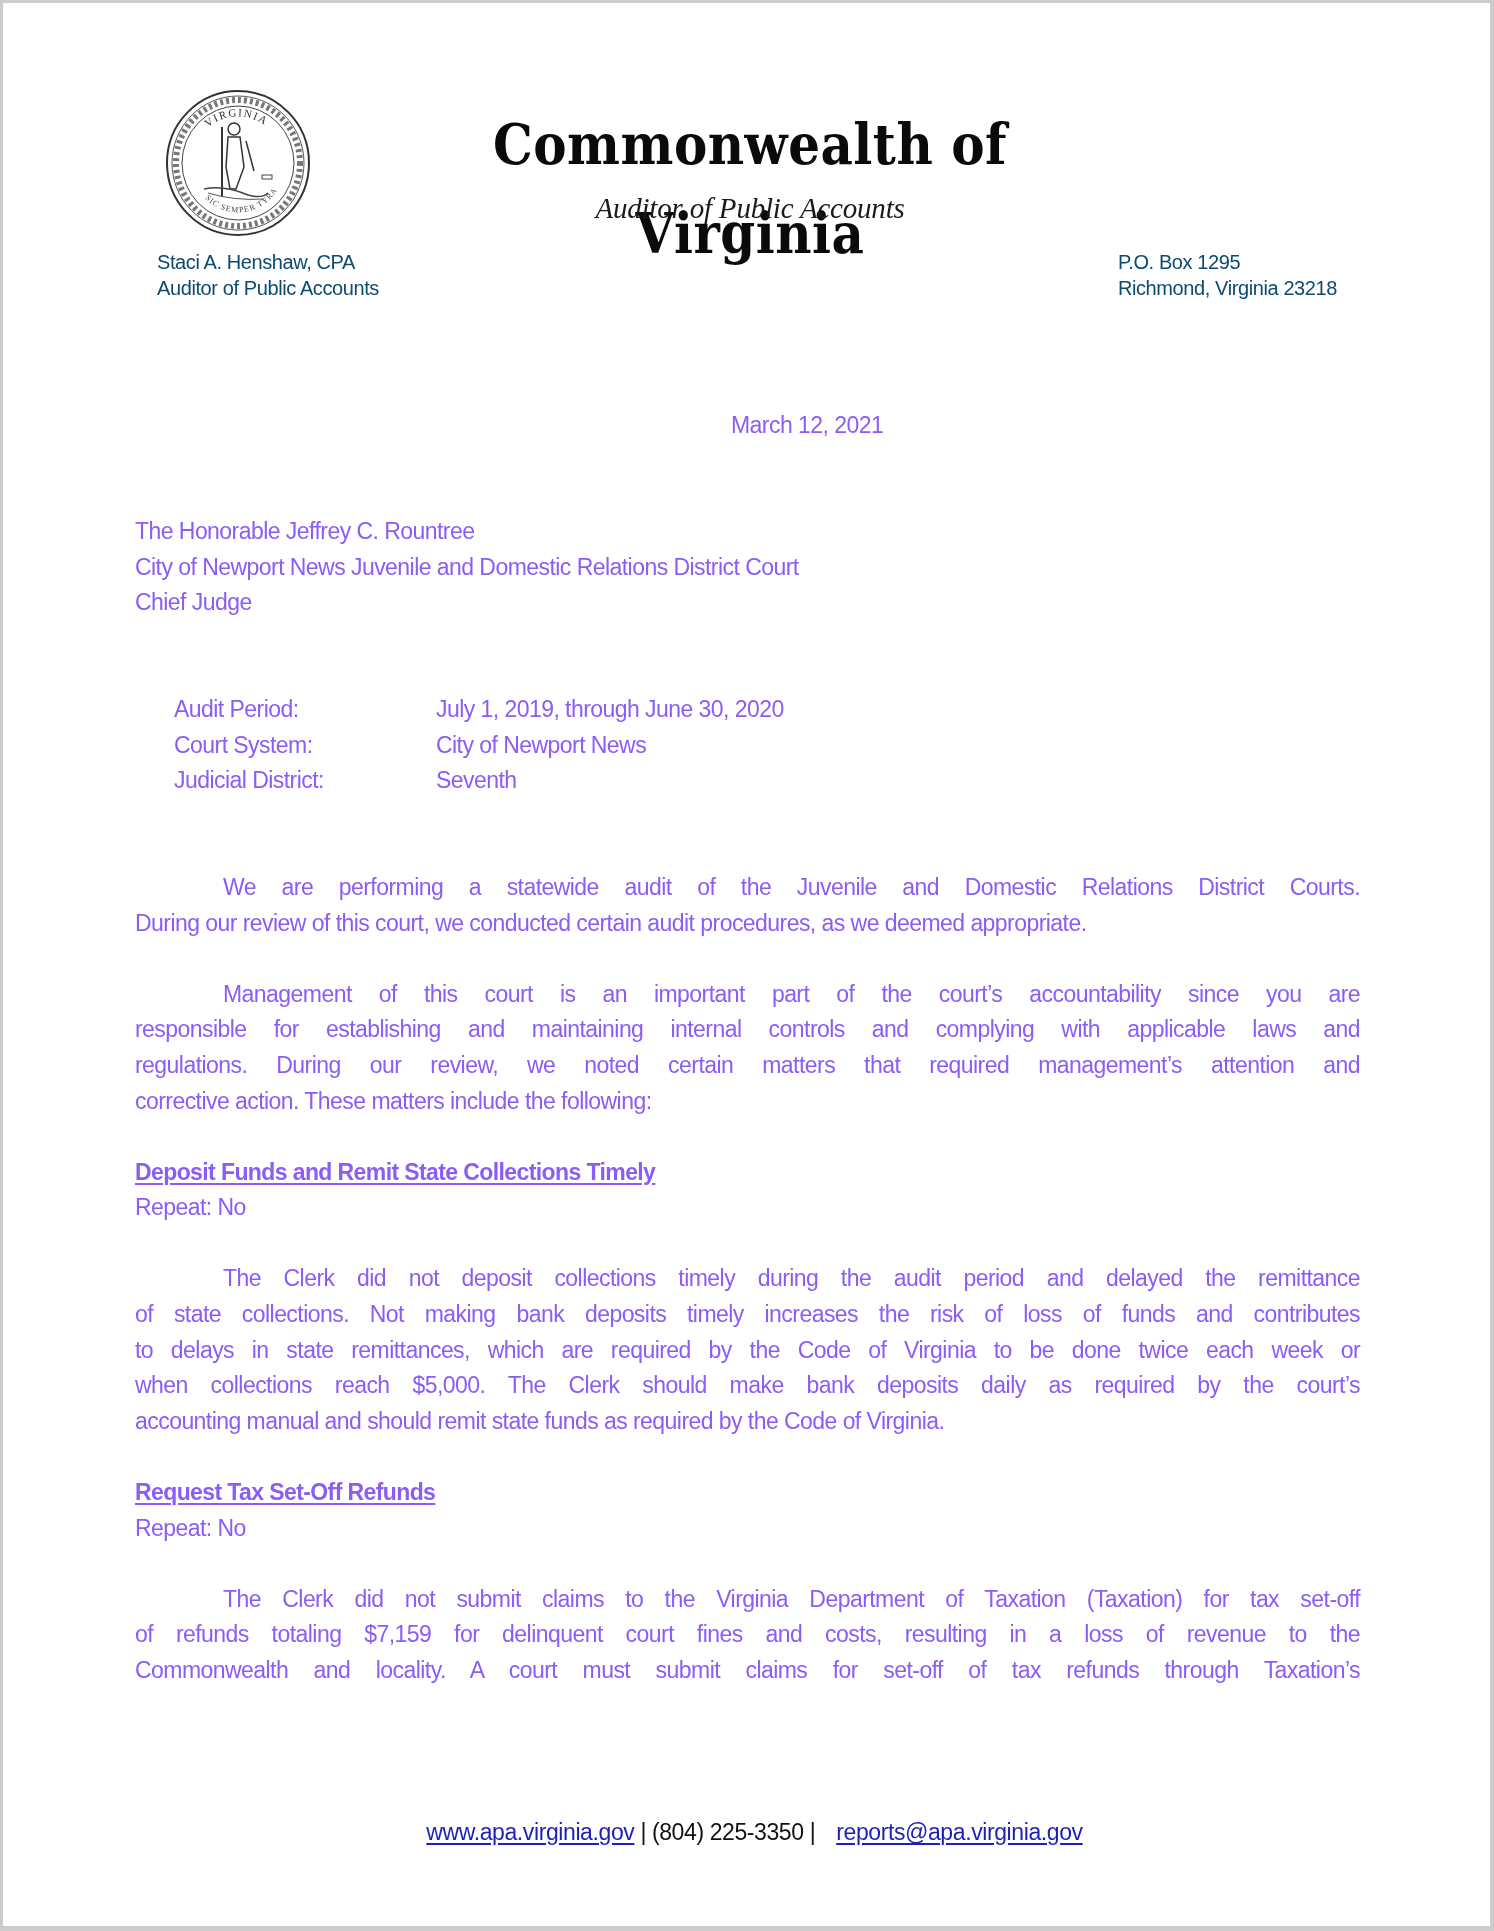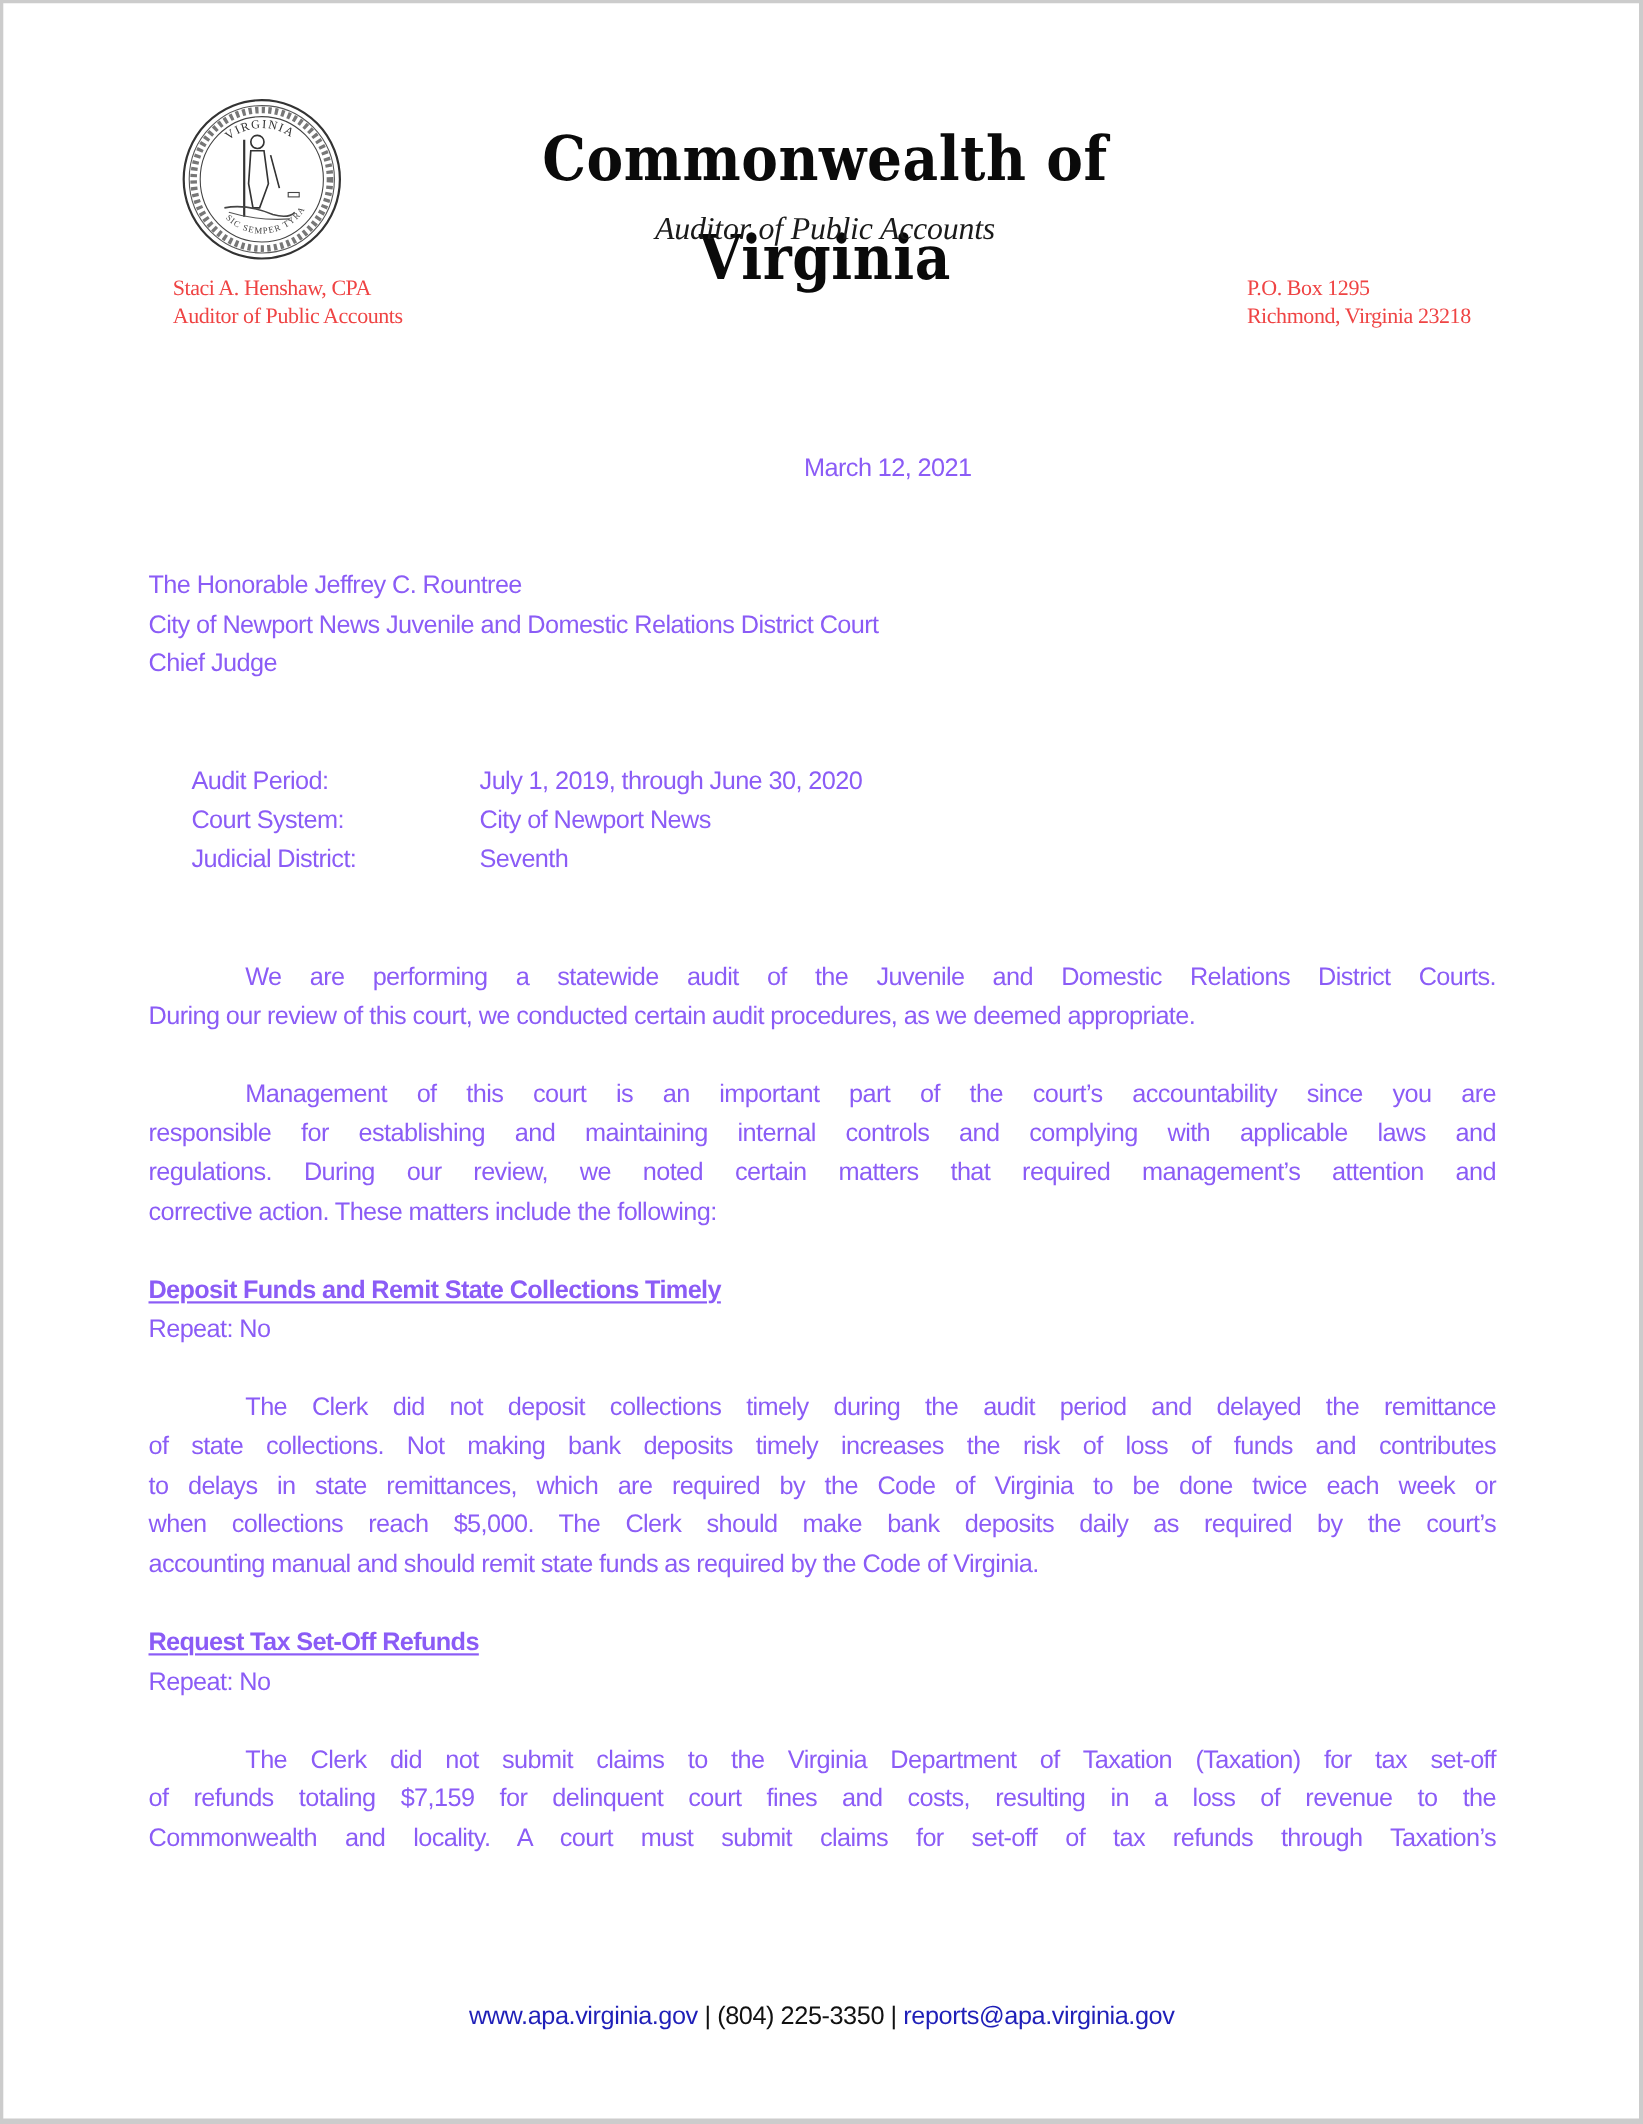--- a/index.html
+++ b/index.html
@@ -21,22 +21,22 @@
     font-family: "DejaVu Serif", "Liberation Serif", serif; font-weight: bold;
     font-size: 50px; line-height: 80px; letter-spacing: 0.5px; color: #0a0a0a;
     transform: scaleY(1.12); transform-origin: center top;
   }
   .subtitle {
     position: absolute; left: 520px; top: 190px; width: 460px; text-align: center;
     font-family: "Liberation Serif", serif; font-style: italic; font-size: 29px; line-height: 36px;
     color: #1a1a1a; letter-spacing: -0.2px;
   }
   .lh-left, .lh-right {
-    position: absolute; top: 249px; font-family: Liberation Serif, serif;
-    font-size: 20px; line-height: 26px; color: #ef4444; letter-spacing: -0.4px;
+    position: absolute; top: 249px; font-family: Liberation Sans, sans-serif;
+    font-size: 20px; line-height: 26px; color: #0c4a6e; letter-spacing: -0.4px;
   }
   .lh-left { left: 157px; text-align: left; }
   .lh-right { right: 157px; }
   .lh-left div, .lh-right div { white-space: nowrap; }
 
   
   .body-text {
     font-family: "Liberation Sans", sans-serif; font-size: 23px; line-height: 35.6px;
     letter-spacing: -0.55px; color: #8b5cf6; word-spacing: 0px;
   }
@@ -54,21 +54,21 @@
   .meta-label { width: 262px; flex: none; }
   .meta-value { flex: none; white-space: nowrap; }
   .heading { font-weight: bold; text-decoration: underline; text-underline-offset: 3px; text-decoration-thickness: 2px; white-space: nowrap; letter-spacing: -0.6px; }
 
   
   .footer {
     position: absolute; left: 0; width: 1494px; top: 1814px; text-align: center;
     font-family: "Liberation Sans", sans-serif; font-size: 23px; line-height: 36px; color: #111111;
     letter-spacing: -0.4px;
   }
-  .footer a { color: #1f1fb8; text-underline-offset: 3px; }
+  .footer a { color: #1f1fb8; text-decoration: underline; text-underline-offset: 3px; margin-left: 15px; }
   .footer .sep { padding: 0 6px; }
 </style>
 </head>
 <body>
 
 <div class="page-border"></div>
 
 <div class="seal">
   <svg width="148" height="148" viewBox="0 0 148 148">
     <ellipse cx="74" cy="74" rx="71" ry="72" fill="none" stroke="#333" stroke-width="2"></ellipse>

